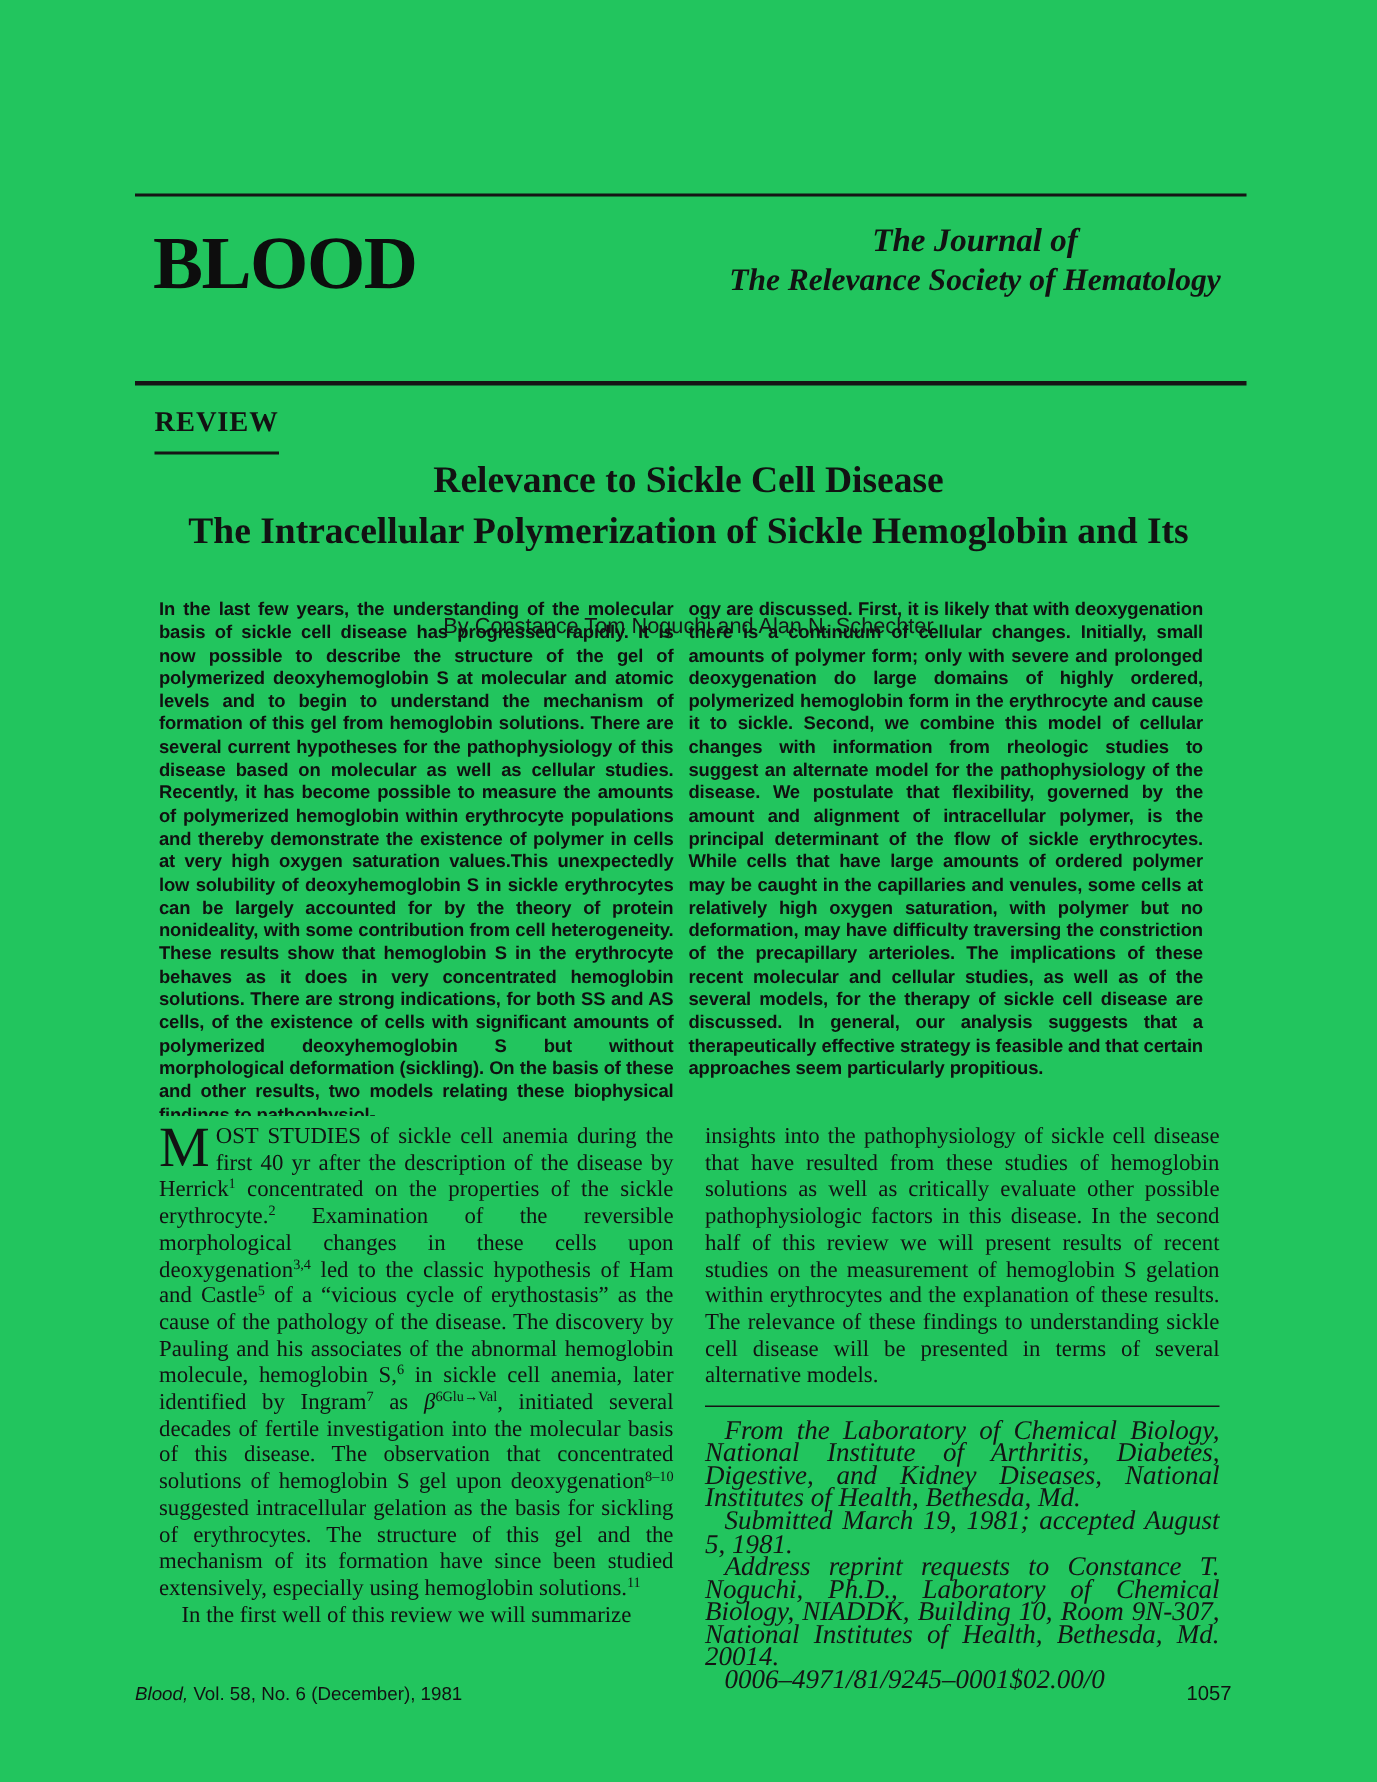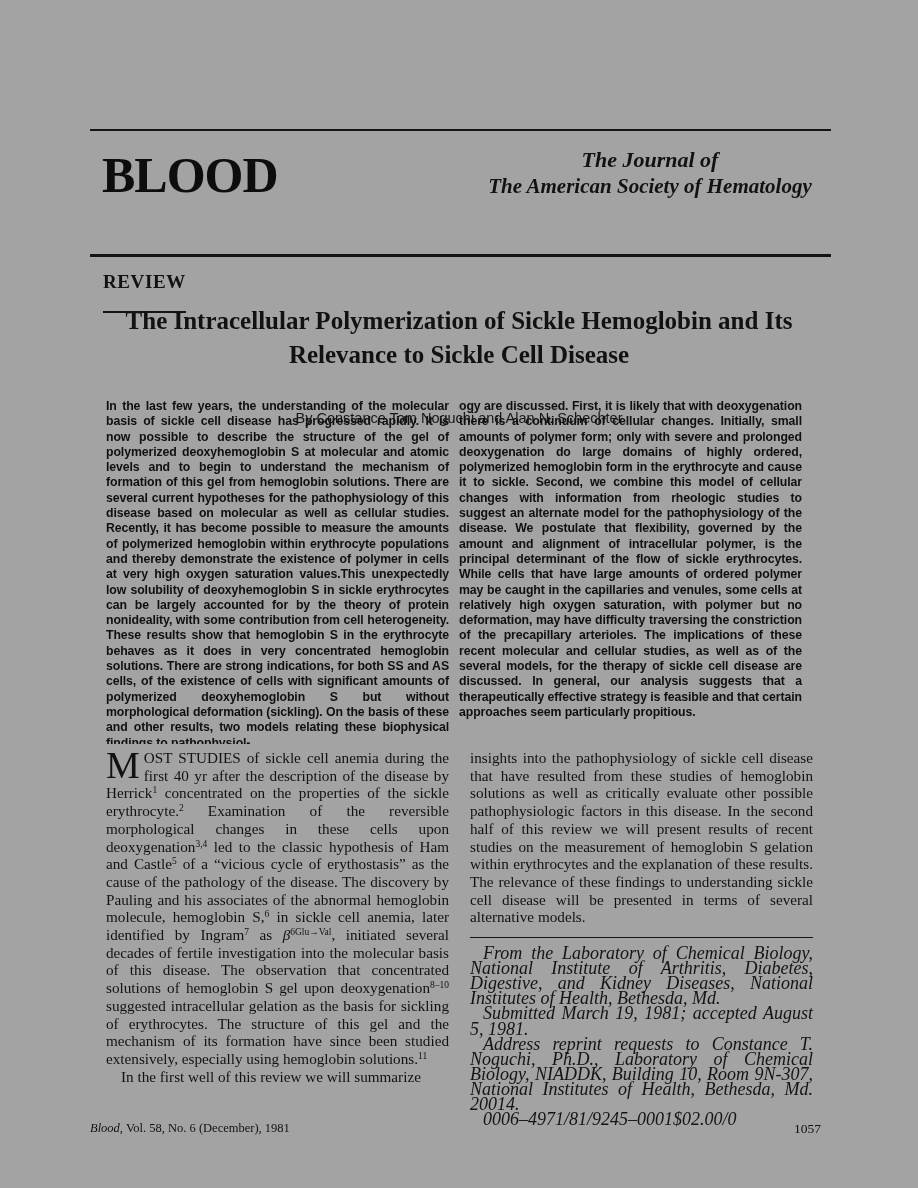--- a/index.html
+++ b/index.html
@@ -1,21 +1,21 @@
 <!DOCTYPE html>
 <html><head>
 <meta charset="utf-8">
 <style>
   * { margin: 0; padding: 0; box-sizing: border-box; }
   html, body { background: #e8e8e8; }
   .page {
     position: relative;
     width: 918px; height: 1188px;
     margin: 0 auto;
-    background: #a3a3a3;
+    background: #22c55e;
     color: #121212;
     font-family: "Liberation Serif", serif;
     overflow: hidden;
   }
   .rule { position: absolute; background: #151515; }
   .rule-top  { left: 90px; width: 741px; height: 2px; top: 129px; }
   .rule-mid  { left: 90px; width: 741px; height: 2.5px; top: 254px; }
 
   .logo {
     position: absolute; left: 102px; top: 146px;
@@ -33,21 +33,21 @@
 
   .vol-row {
     position: absolute; left: 103px; top: 221px; width: 718px;
     display: flex; justify-content: space-between;
     font-weight: bold; font-size: 19px; letter-spacing: 0.4px;
     font-family: "Liberation Serif", serif;
   }
   .section-heading {
     position: absolute; left: 103px; top: 271px;
     font-weight: bold; font-size: 19px; letter-spacing: 0.6px;
-    border-bottom: 2px solid #151515; padding-bottom: 18px;
+    border-bottom: 2px solid #151515; padding-bottom: 8px;
     font-family: "Liberation Serif", serif;
   }
   .article-title {
     position: absolute; left: 89px; top: 304px; width: 740px;
     text-align: center; font-weight: bold; font-size: 25px; line-height: 34px;
     font-family: "Liberation Serif", serif;
     white-space: nowrap;
   }
   .byline {
     position: absolute; left: 89px; top: 370px; width: 740px;
@@ -80,48 +80,48 @@
     border: 0; border-top: 1.5px solid #151515;
     margin: 11px 0 8px 0; width: 343px;
   }
   .footnote {
     font-style: italic; font-size: 18px; line-height: 15.1px;
     text-align: justify; color: #141414;
   }
   .footnote p { text-indent: 13px; }
   .page-footer {
     position: absolute; left: 90px; top: 1121px; width: 731px;
-    display: flex; justify-content: space-between; align-items: flex-start;
-    font-family: Liberation Serif, serif; font-size: 12.5px;
+    display: flex; justify-content: space-between; align-items: center;
+    font-family: Liberation Sans, sans-serif; font-size: 12.5px;
   }
   .page-footer .ital { font-style: italic; }
   .page-number { font-size: 13.5px; }
 </style>
 </head>
 <body>
 
 <div class="page">
 
   <div class="rule rule-top"></div>
 
   <div class="logo">BLOOD</div>
 
   <div class="journal-name">
     <div class="l1">The Journal of</div>
-    <div class="l2">The American Society of Hematology</div>
+    <div class="l2">The Relevance Society of Hematology</div>
   </div>
 
 
   <div class="rule rule-mid"></div>
 
   <div class="section-heading">REVIEW</div>
 
   <div class="article-title">
+    <div>Relevance to Sickle Cell Disease</div>
     <div>The Intracellular Polymerization of Sickle Hemoglobin and Its</div>
-    <div>Relevance to Sickle Cell Disease</div>
   </div>
 
   <div class="byline">By Constance Tom Noguchi and Alan N. Schechter</div>
 
   <div class="abstract">
     <div class="col">In the last few years, the understanding of the molecular basis of sickle cell disease has progressed rapidly. It is now possible to describe the structure of the gel of polymerized deoxyhemoglobin S at molecular and atomic levels and to begin to understand the mechanism of formation of this gel from hemoglobin solutions. There are several current hypotheses for the pathophysiology of this disease based on molecular as well as cellular studies. Recently, it has become possible to measure the amounts of polymerized hemoglobin within erythrocyte populations and thereby demonstrate the existence of polymer in cells at very high oxygen saturation values.This unexpectedly low solubility of deoxyhemoglobin S in sickle erythrocytes can be largely accounted for by the theory of protein nonideality, with some contribution from cell heterogeneity. These results show that hemoglobin S in the erythrocyte behaves as it does in very concentrated hemoglobin solutions. There are strong indications, for both SS and AS cells, of the existence of cells with significant amounts of polymerized deoxyhemoglobin S but without morphological deformation (sickling). On the basis of these and other results, two models relating these biophysical findings to pathophysiol-</div>
     <div class="col">ogy are discussed. First, it is likely that with deoxygenation there is a continuum of cellular changes. Initially, small amounts of polymer form; only with severe and prolonged deoxygenation do large domains of highly ordered, polymerized hemoglobin form in the erythrocyte and cause it to sickle. Second, we combine this model of cellular changes with information from rheologic studies to suggest an alternate model for the pathophysiology of the disease. We postulate that flexibility, governed by the amount and alignment of intracellular polymer, is the principal determinant of the flow of sickle erythrocytes. While cells that have large amounts of ordered polymer may be caught in the capillaries and venules, some cells at relatively high oxygen saturation, with polymer but no deformation, may have difficulty traversing the constriction of the precapillary arterioles. The implications of these recent molecular and cellular studies, as well as of the several models, for the therapy of sickle cell disease are discussed. In general, our analysis suggests that a therapeutically effective strategy is feasible and that certain approaches seem particularly propitious.</div>
   </div>
 
   <div class="body-cols">

